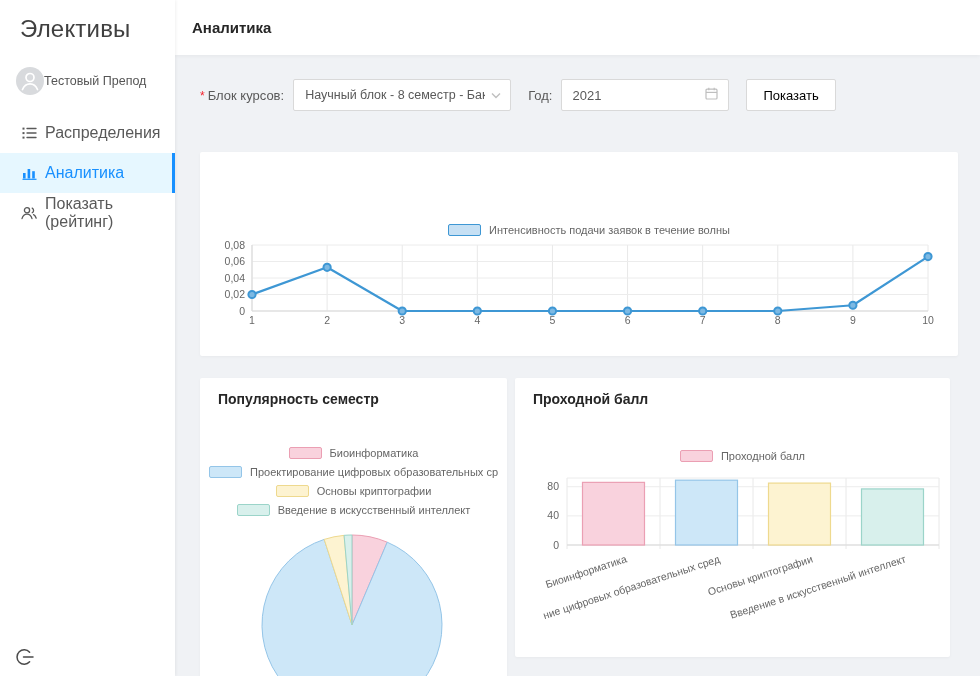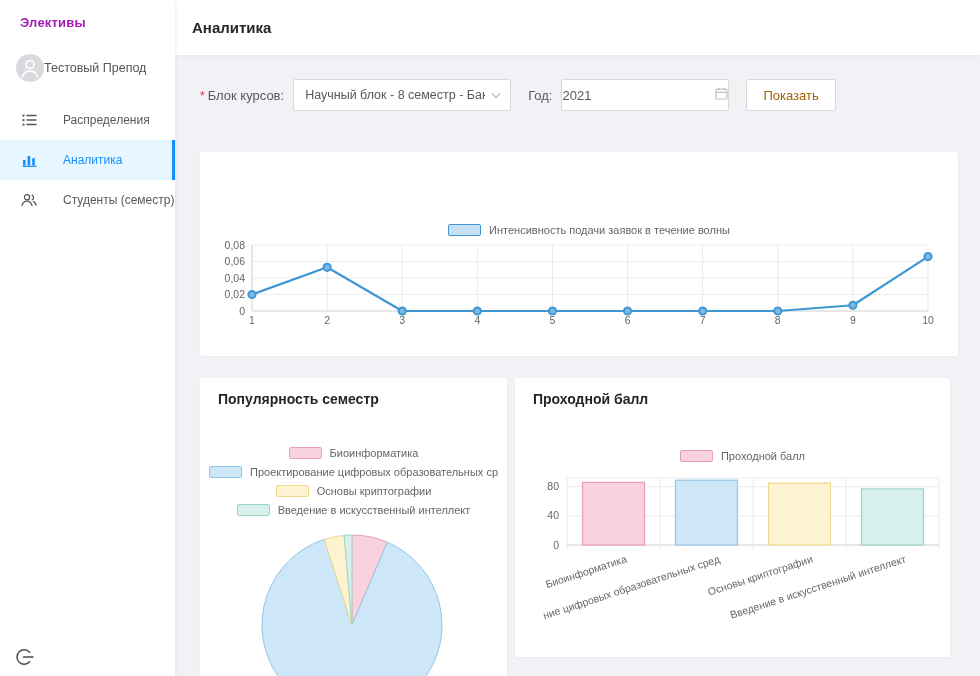--- a/index.html
+++ b/index.html
@@ -3,50 +3,50 @@
 <meta charset="utf-8">
 <style>
   * { margin:0; padding:0; box-sizing:border-box; }
   html,body { width:980px; height:676px; }
   body { font-family:"Liberation Sans","DejaVu Sans",sans-serif; background:#f0f2f5; overflow:hidden; }
   .page { position:relative; width:980px; height:676px; overflow:hidden; }
 
   
   .sidebar { position:absolute; left:0; top:0; width:175px; height:676px; background:#fff;
              box-shadow:1px 0 3px rgba(0,0,0,.06); z-index:5; }
-  .brand { padding:15px 20px 12px; font-size:13px; font-weight:bold; color:#a21caf; letter-spacing:.2px; }
+  .brand { padding:15px 20px 12px; font-size:24px; font-weight:normal; color:#404040; letter-spacing:.2px; }
   .user { display:flex; align-items:center; padding:12px 16px 10px; }
   .avatar { width:28px; height:28px; border-radius:50%; background:#d8dadd; display:flex; align-items:center; justify-content:center; flex:0 0 28px; }
   .user-name { font-size:12.5px; color:#555; white-space:nowrap; }
   .nav { margin-top:8px; }
-  .nav-item { height:40px; display:flex; align-items:center; gap:26px; padding-left:21px; font-size:12px; color:#595959; cursor:pointer; }
+  .nav-item { height:40px; display:flex; align-items:center; gap:8px; padding-left:21px; font-size:16px; color:#595959; cursor:pointer; }
   .nav-item .nicon { width:16px; height:16px; display:flex; align-items:center; justify-content:center; }
   .nav-item.active { background:#e6f7ff; color:#1890ff; border-right:3px solid #1890ff; }
   .side-foot { position:absolute; left:14px; bottom:6px; width:24px; height:24px; cursor:pointer; }
 
   
   .topbar { position:absolute; left:175px; top:0; width:805px; height:55px; background:#fff;
             box-shadow:0 1px 4px rgba(0,0,0,.05); display:flex; align-items:center; z-index:2; }
   .topbar h1 { font-size:15px; font-weight:bold; color:#262626; padding-left:17px; }
 
   
   .content { position:absolute; left:175px; top:55px; width:916px; height:621px; overflow:hidden; }
   .filters { position:absolute; left:25px; top:24px; display:flex; align-items:center; }
   .flabel { font-size:13px; color:#595959; white-space:nowrap; }
   .req { color:#f5222d; font-style:normal; font-size:12px; margin-right:3px; }
   .select { width:218px; height:32px; background:#fff; border:1px solid #d9d9d9; border-radius:2px;
             display:flex; align-items:center; padding:0 9px 0 11px; margin-left:9px; cursor:pointer; }
   .select-text { flex:1; font-size:12.5px; color:#595959; white-space:nowrap; overflow:hidden; }
   .chev { flex:0 0 auto; margin-left:6px; display:flex; }
   .gap { width:17px; }
   .yearbox { width:168px; height:32px; background:#fff; border:1px solid #d9d9d9; border-radius:2px;
-             display:flex; align-items:center; padding:0 0; margin-left:9px; }
+             display:flex; align-items:center; padding:0 10px; margin-left:9px; }
   .yearbox input { flex:1; border:none; outline:none; font-size:13px; color:#595959; font-family:inherit; background:transparent; width:100px; }
   .btn { height:32px; padding:0 16px; background:#fff; border:1px solid #d9d9d9; border-radius:2px;
-         font-size:13px; color:#a16207; font-family:inherit; margin-left:17px; cursor:pointer; }
+         font-size:13px; color:#000000; font-family:inherit; margin-left:17px; cursor:pointer; }
 
   .card { position:absolute; background:#fff; border-radius:2px; box-shadow:0 1px 3px rgba(0,0,0,.04); overflow:hidden; }
   .card h2 { position:absolute; left:18px; top:13px; font-size:14px; font-weight:bold; color:#262626; }
   .card1 { left:25px; top:97px;  width:758px; height:204px; }
   .card2 { left:25px; top:323px; width:307px; height:353px; }
   .card3 { left:340px; top:323px; width:435px; height:279px; }
 
   .legend { position:absolute; left:0; width:100%; display:flex; justify-content:center; align-items:center;padding-left:20px; }
   .legend-row { display:flex; justify-content:center; align-items:center; white-space:nowrap; height:14px; margin-bottom:5px; }
   .legend-swatch { display:inline-block; width:33px; height:12px; border-radius:2px; flex:0 0 33px; }
@@ -115,21 +115,21 @@
         <span class="nicon">
           <svg width="16" height="14" viewBox="0 0 16 14">
             <g fill="none" stroke="#595959" stroke-width="1.3" stroke-linecap="round">
               <circle cx="6" cy="4.2" r="2.6"></circle>
               <path d="M1 12.6c.9-3 2.9-4.4 5-4.4s4.1 1.4 5 4.4"></path>
               <path d="M11.2 2.1a2.6 2.6 0 0 1 0 4.6"></path>
               <path d="M12.6 8.6c1.3.6 2.1 1.9 2.6 3.6"></path>
             </g>
           </svg>
         </span>
-        <span>Студенты (семестр)</span>
+        <span>Показать (рейтинг)</span>
       </div>
     </nav>
 
     <div class="side-foot">
       <svg width="22" height="22" viewBox="0 0 22 22">
         <path d="M15.6 6.2 A7.2 7.2 0 1 0 15.6 15.8" fill="none" stroke="#4a4a4a" stroke-width="1.5" stroke-linecap="round"></path>
         <line x1="9.5" y1="11" x2="19" y2="11" stroke="#4a4a4a" stroke-width="1.5" stroke-linecap="round"></line>
       </svg>
     </div>
   </aside>

